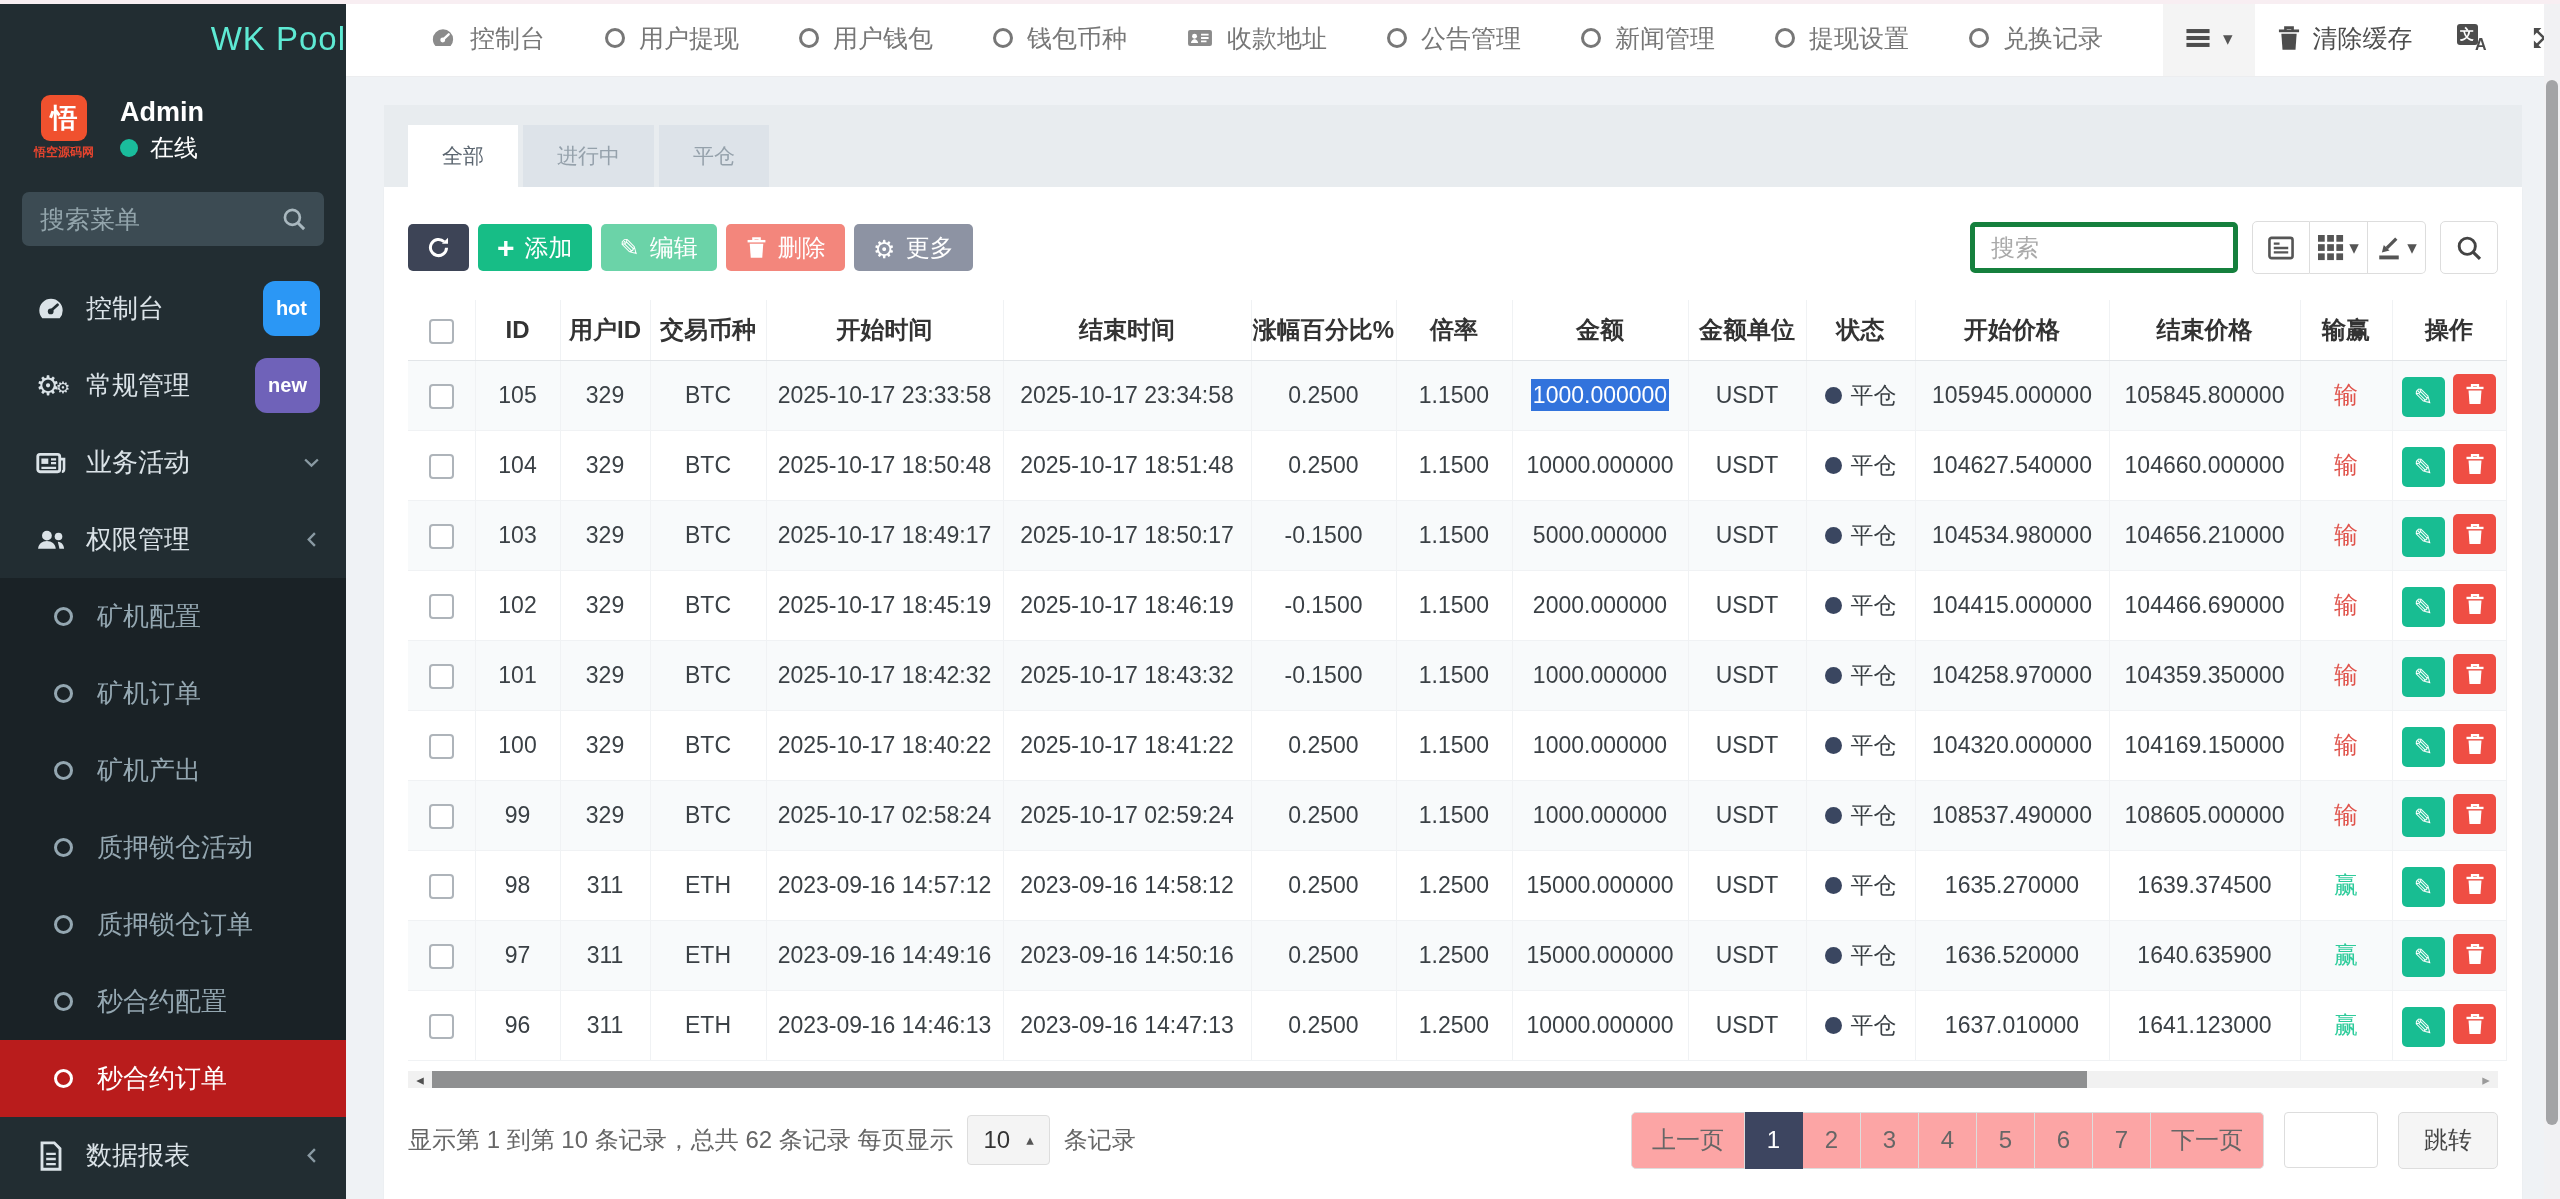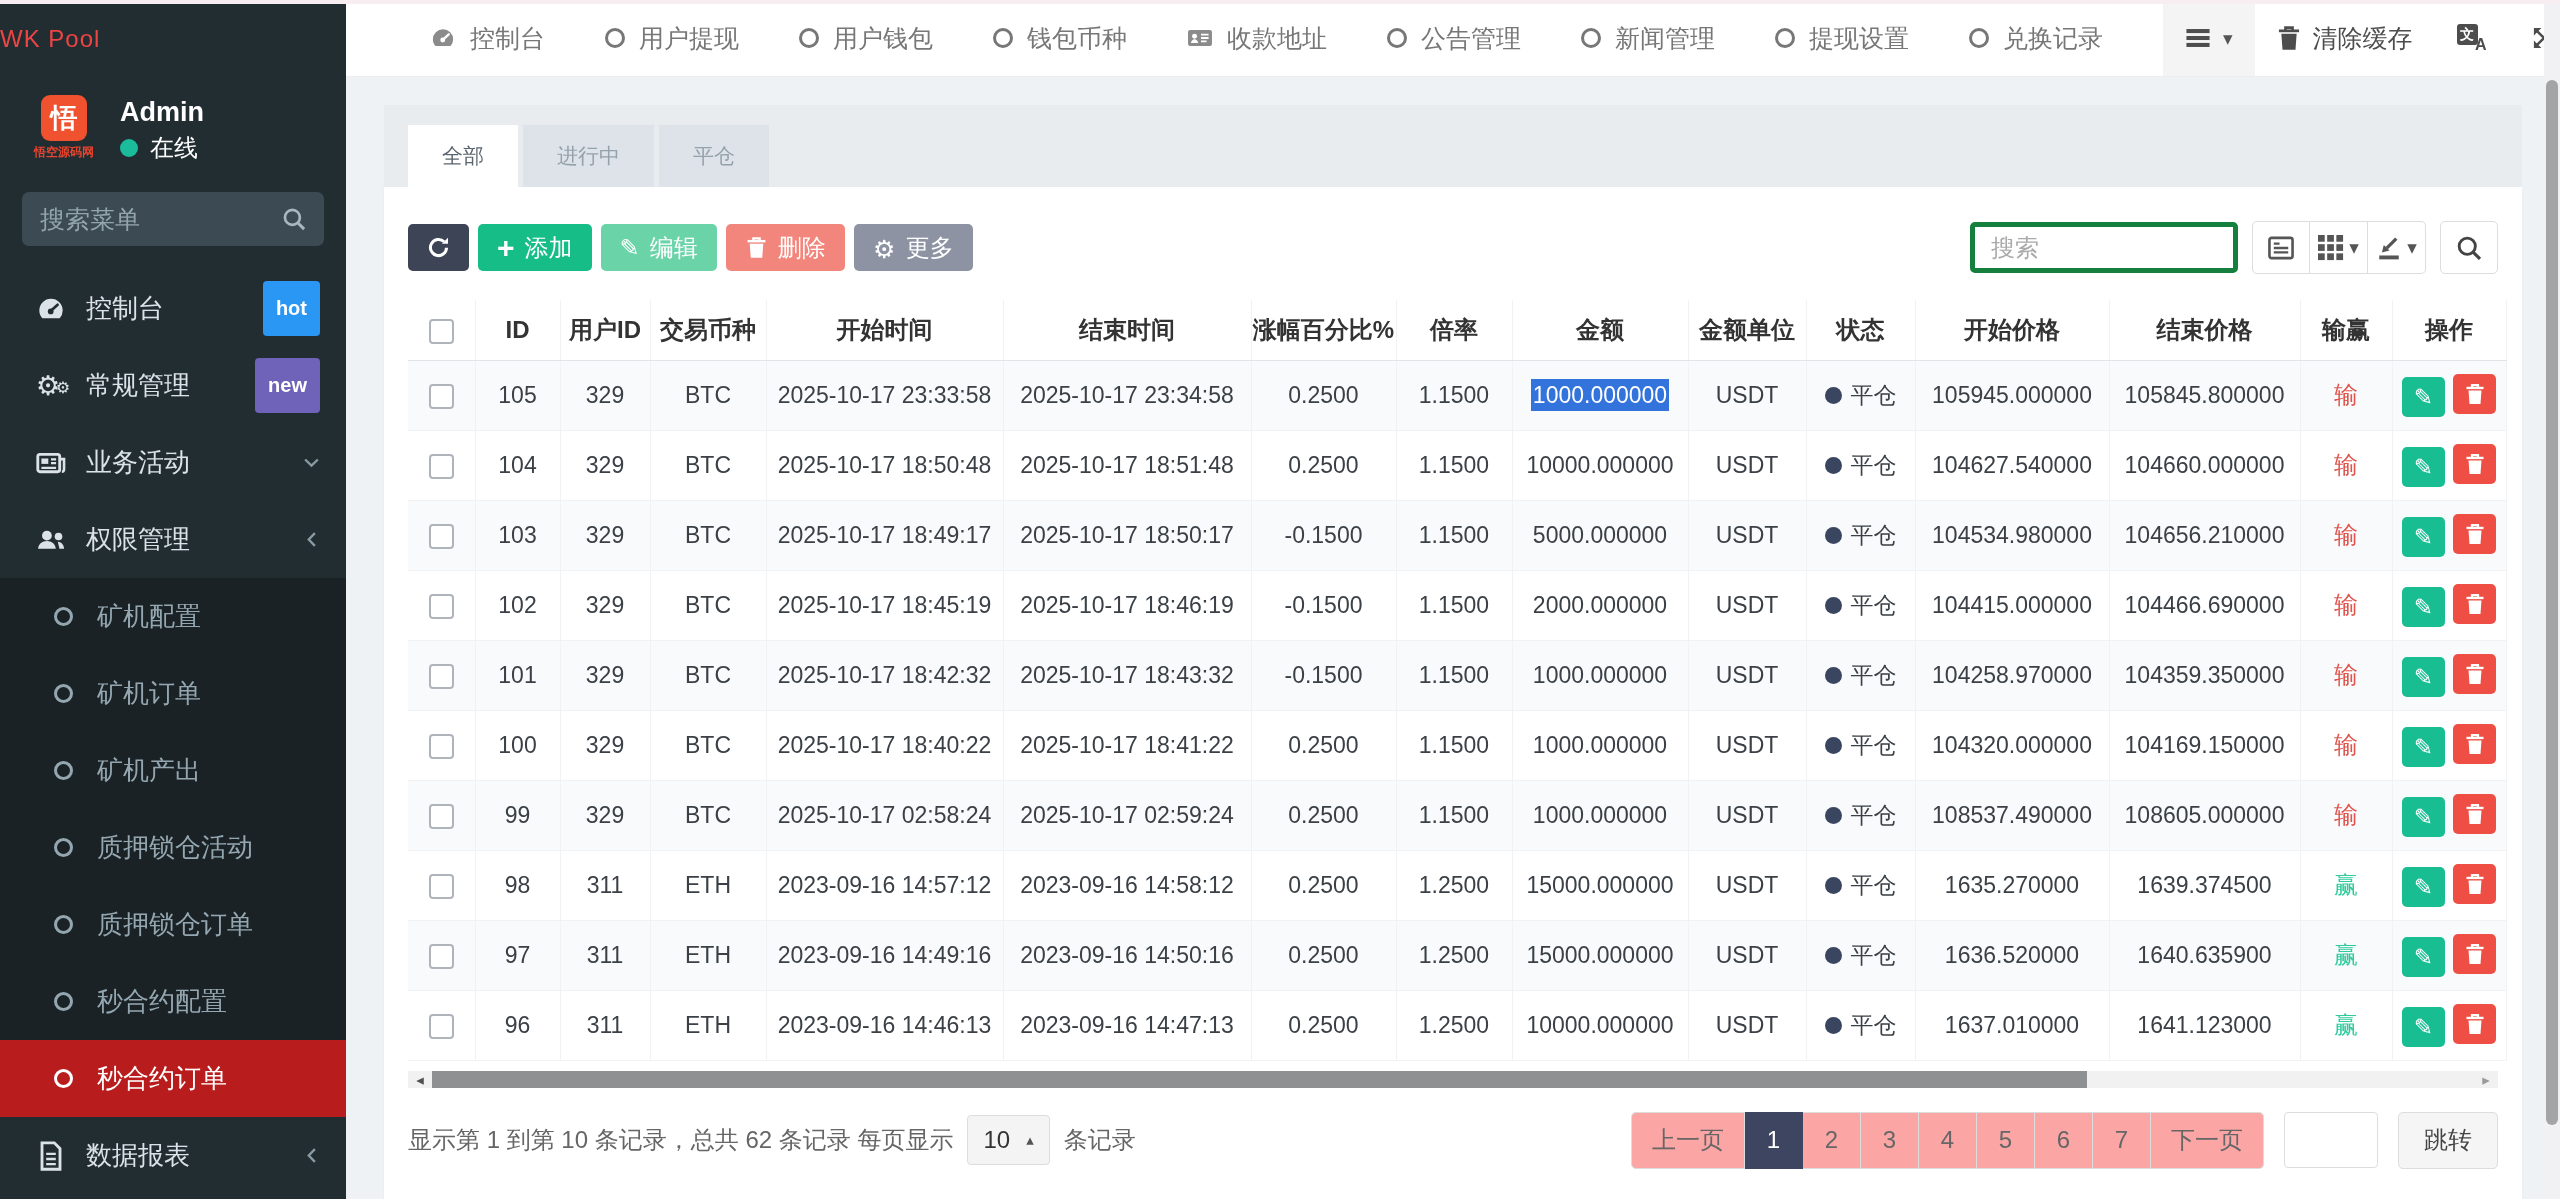--- a/index.html
+++ b/index.html
@@ -6,41 +6,41 @@
   html,body { width:2560px; height:1199px; }
   body {
     position:relative; overflow:hidden;
     font-family:"Liberation Sans","DejaVu Sans",sans-serif;
     background:#eff2f5; color:#333;
   }
   .top-strip { position:absolute; top:0; left:0; width:2560px; height:4px; background:#f8eef2; z-index:60; }
 
   
   .sidebar { position:absolute; left:0; top:0; width:346px; height:1199px; background:#222d32; z-index:10; }
-  .brand { height:77px; line-height:77px; text-align:left; color:#ef4444; font-size:24px; letter-spacing:1px; }
+  .brand { height:77px; line-height:77px; text-align:right; color:#5eead4; font-size:33px; letter-spacing:1px; }
   .user-panel { display:flex; gap:20px; padding:18px 24px 8px 28px; align-items:flex-start; }
   .avatar { width:72px; text-align:center; }
   .avatar .logo-box { width:46px; height:46px; margin:0 auto; background:#f0512e; border-radius:9px; color:#fff;
     font-size:27px; font-weight:bold; display:flex; align-items:center; justify-content:center; }
   .avatar .logo-cap { margin-top:3px; font-size:12px; font-weight:bold; color:#e8442e; white-space:nowrap; }
   .user-meta { padding-top:2px; }
   .user-name { color:#fff; font-size:27px; font-weight:bold; }
   .user-status { display:flex; align-items:center; gap:12px; margin-top:4px; color:#fff; font-size:24px; }
   .online-dot { width:18px; height:18px; border-radius:50%; }
   .menu-search { position:relative; margin:20px 22px 24px; }
   .menu-search input { width:100%; height:54px; background:#3c4b53; border:none; border-radius:7px;
     color:#cfd8dc; font-size:25px; padding:0 56px 0 18px; outline:none; font-family:inherit; }
   .menu-search input::placeholder { color:#93a5ac; }
   .menu-search .ic { position:absolute; right:18px; top:15px; width:24px; height:24px; color:#a9b8bf; }
 
   .m-item { height:77px; display:flex; align-items:center; gap:20px; padding:0 26px 0 36px;
     color:#dbe3e8; font-size:26px; cursor:pointer; }
   .m-item .ic { width:30px; height:30px; flex:none; }
   .m-label { flex:1; white-space:nowrap; }
-  .badge { font-size:20px; font-weight:bold; color:#fff; padding:16px 13px; border-radius:4px; }
+  .badge { font-size:20px; font-weight:bold; color:#fff; padding:16px 13px; border-radius:12px; }
   .chev { width:17px; height:17px; color:#8a9aa3; flex:none; }
   .submenu { background:#1a2226; }
   .m-sub { color:#94a7b1; padding-left:54px; gap:24px; }
   .m-sub.active { color:#fff; }
   .circle-o { display:inline-block; width:19px; height:19px; border:3px solid currentColor; border-radius:50%; flex:none; }
   .gears-ic { font-size:27px; line-height:30px; position:relative; }
   .gears-ic i { font-style:normal; font-size:16px; position:absolute; right:-4px; bottom:-2px; }
   .gear-one { font-size:25px; line-height:26px; }
 
   

